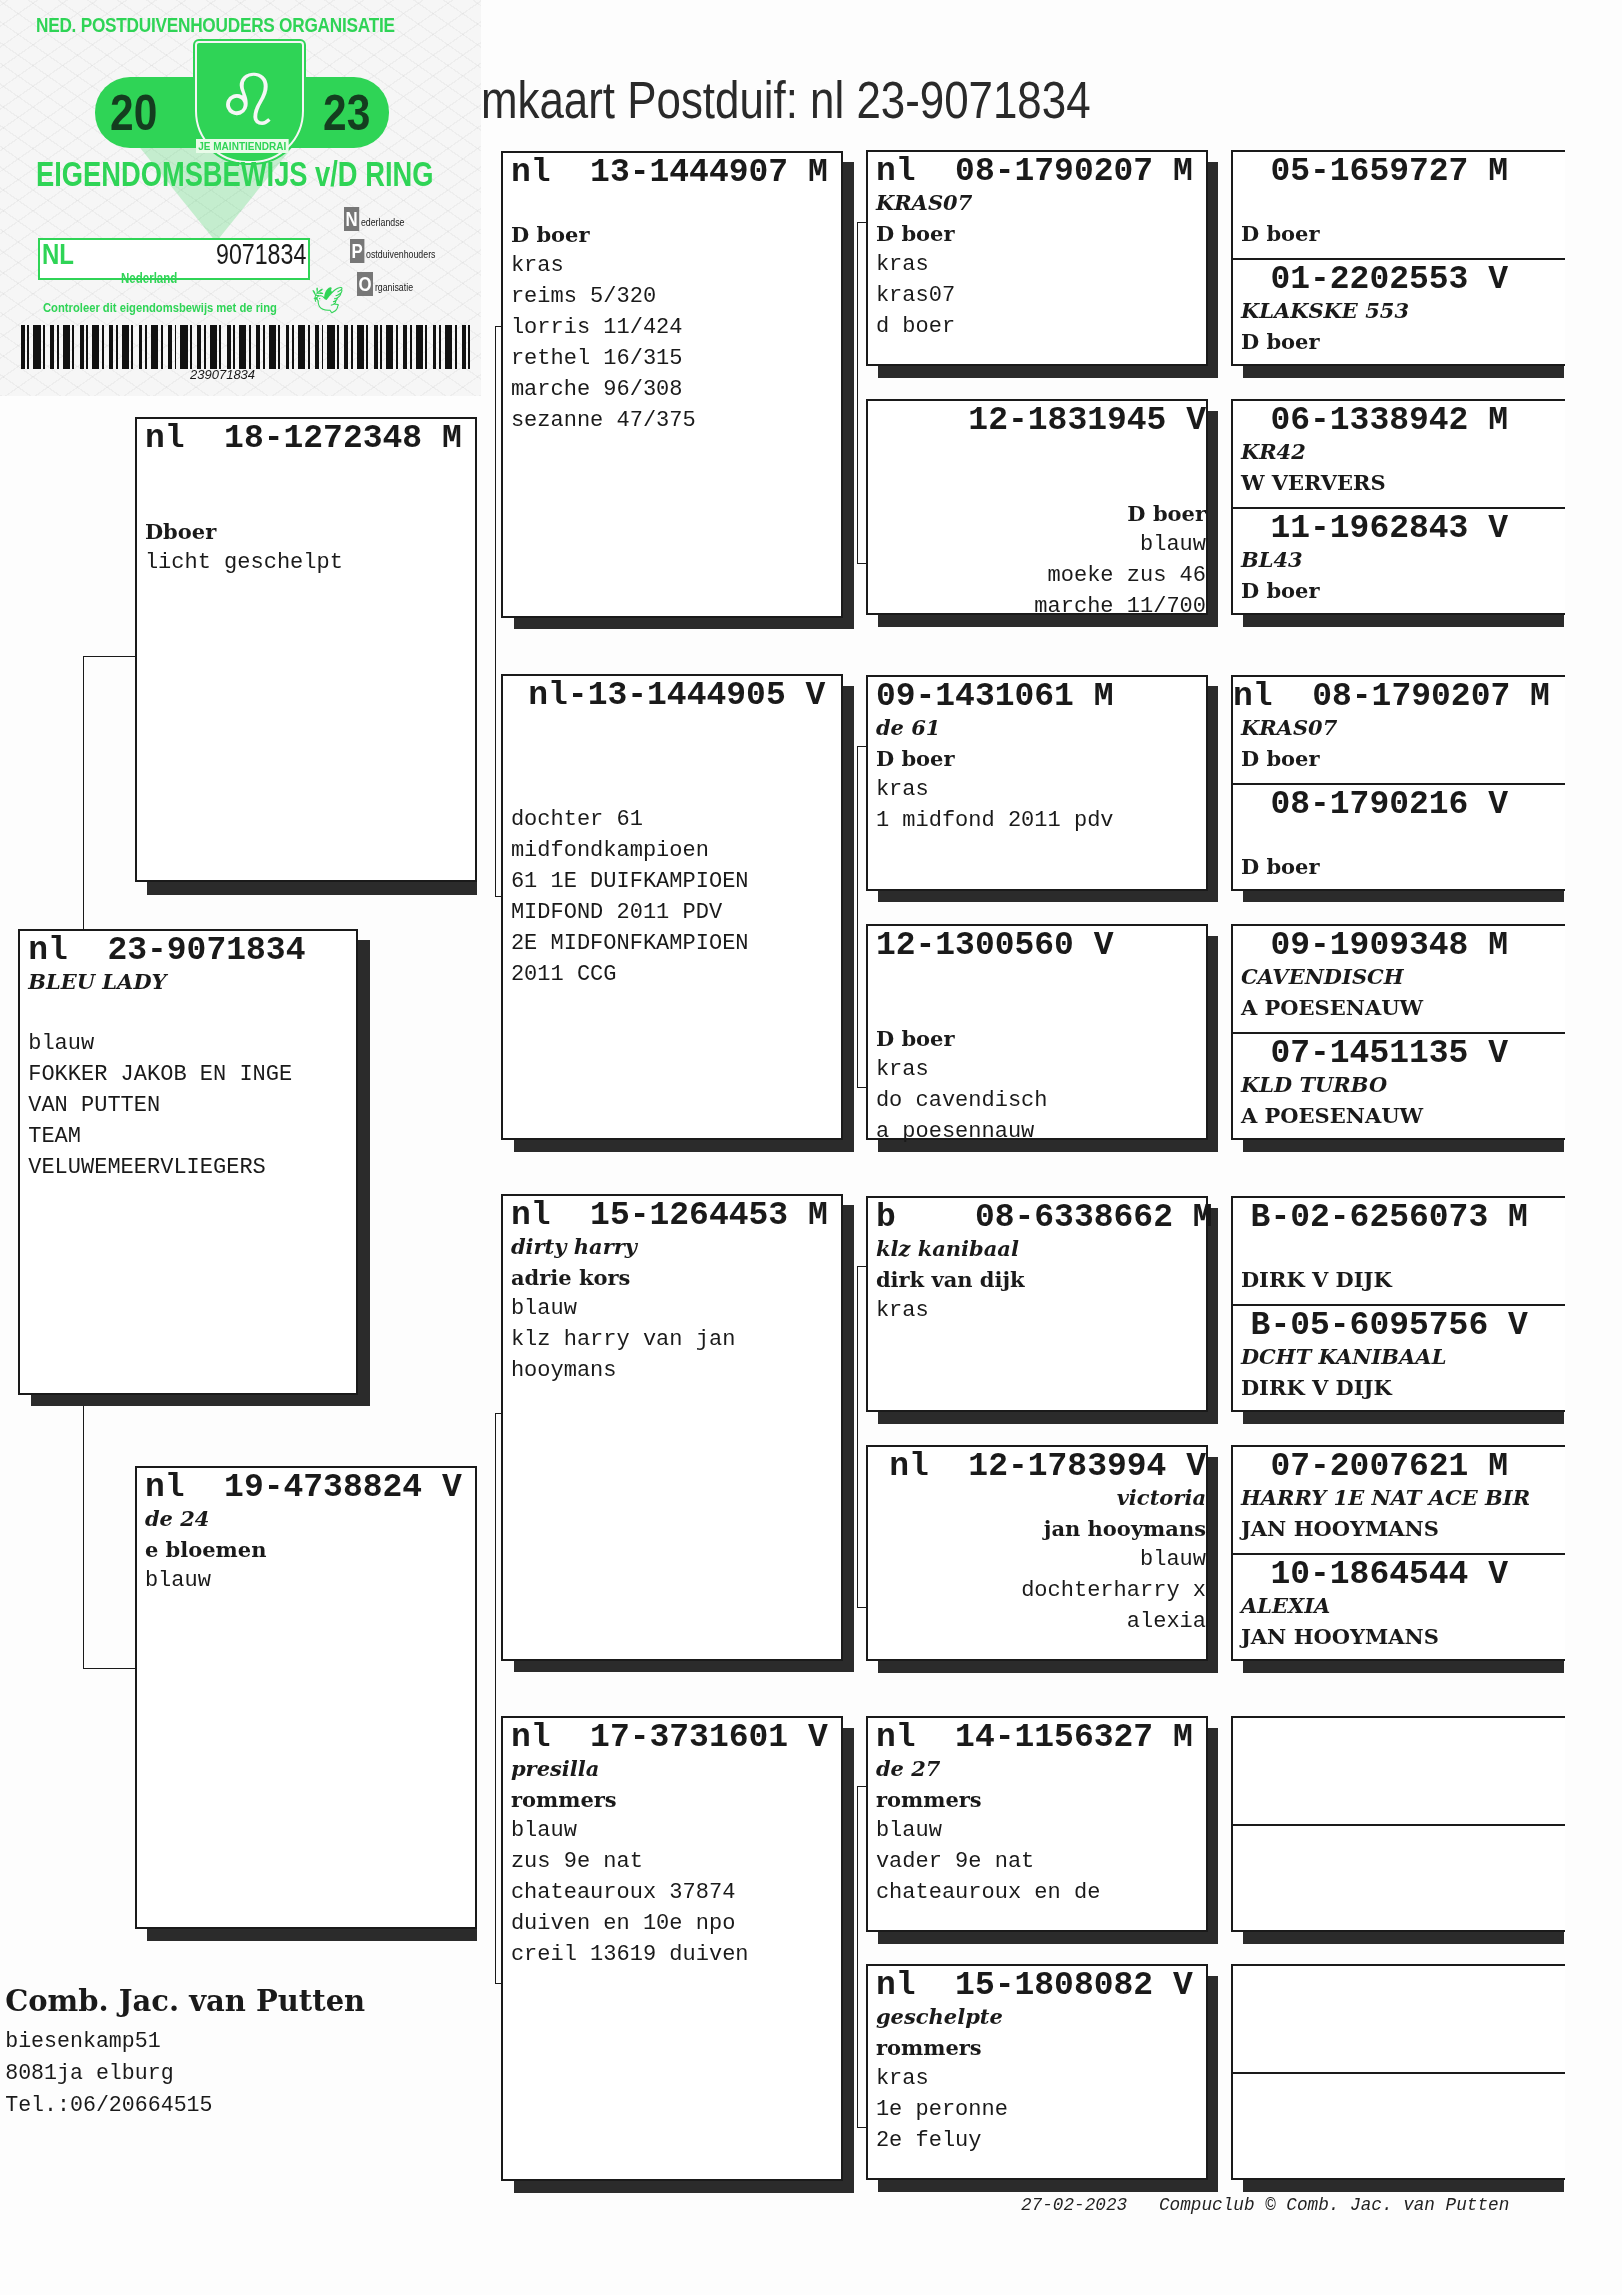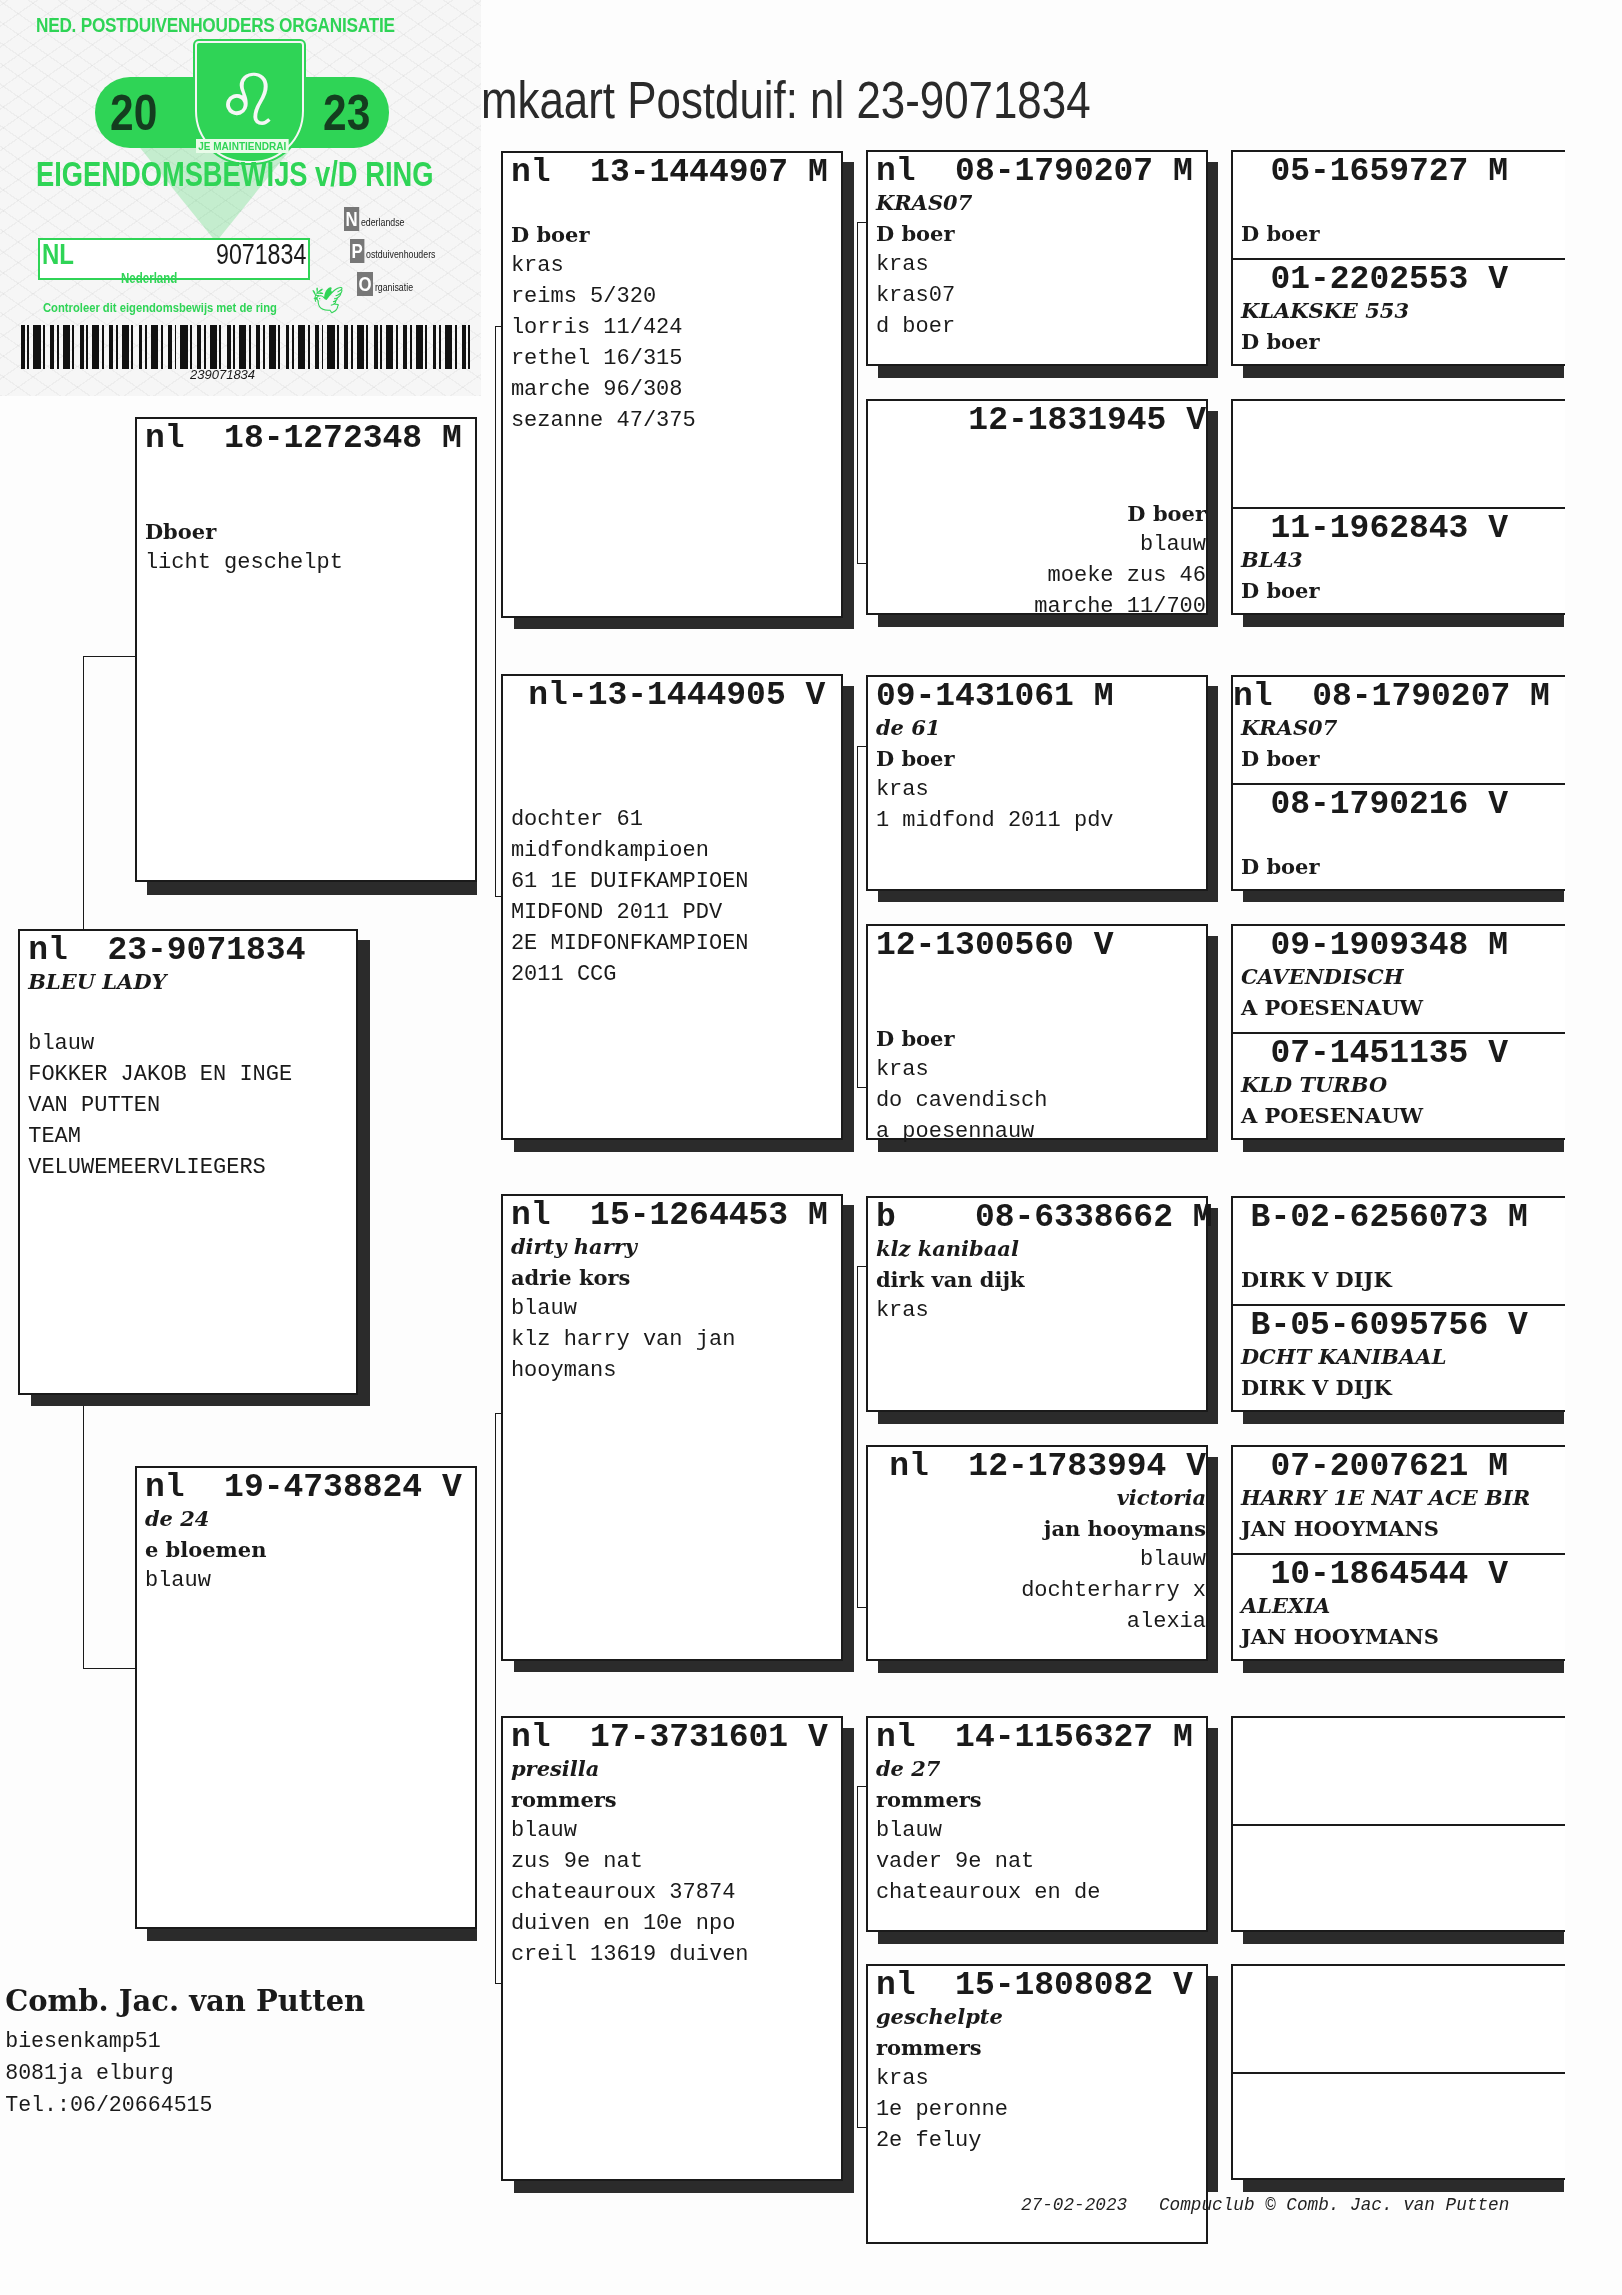--- a/index.html
+++ b/index.html
@@ -227,21 +227,21 @@
     <div class="shadow" style="left:878px;top:1728px;width:340px;height:216px;"></div>
     <div class="box" style="left:866px;top:1716px;width:342px;height:216px;">
       <div class="ring">nl  14-1156327 M</div>
       <div class="line name">de 27</div>
       <div class="line owner">rommers</div>
       <div class="line">blauw</div>
       <div class="line">vader 9e nat</div>
       <div class="line">chateauroux en de</div>
     </div>
     <div class="shadow" style="left:878px;top:1976px;width:340px;height:216px;"></div>
-    <div class="box" style="left:866px;top:1964px;width:342px;height:280px;">
+    <div class="box" style="left:866px;top:1964px;width:342px;height:216px;">
       <div class="ring">nl  15-1808082 V</div>
       <div class="line name">geschelpte</div>
       <div class="line owner">rommers</div>
       <div class="line">kras</div>
       <div class="line">1e peronne</div>
       <div class="line">2e feluy</div>
     </div>
   </div>
 
 <div id="col4">
@@ -254,20 +254,25 @@
       </div>
       <div class="divider" style="top:106px"></div>
       <div style="position:absolute;left:0;right:0;top:108px">
         <div class="ring center" style="padding-right:19.6px">01-2202553 V</div>
         <div class="line name">KLAKSKE 553</div>
         <div class="line owner">D boer</div>
       </div>
     </div>
     <div class="shadow" style="left:1243px;top:411px;width:321px;height:216px;"></div>
     <div class="box open" style="left:1231px;top:399px;width:334px;height:216px;">
+      <div style="position:absolute;left:0;right:0;top:0px">
+        <div class="ring center" style="padding-right:19.6px">06-1338942 M</div>
+        <div class="line name">KR42</div>
+        <div class="line owner">W VERVERS</div>
+      </div>
       <div class="divider" style="top:106px"></div>
       <div style="position:absolute;left:0;right:0;top:108px">
         <div class="ring center" style="padding-right:19.6px">11-1962843 V</div>
         <div class="line name">BL43</div>
         <div class="line owner">D boer</div>
       </div>
     </div>
     <div class="shadow" style="left:1243px;top:686px;width:321px;height:216px;"></div>
     <div class="box open" style="left:1231px;top:675px;width:334px;height:216px;">
       <div style="position:absolute;left:0;right:0;top:0px">

